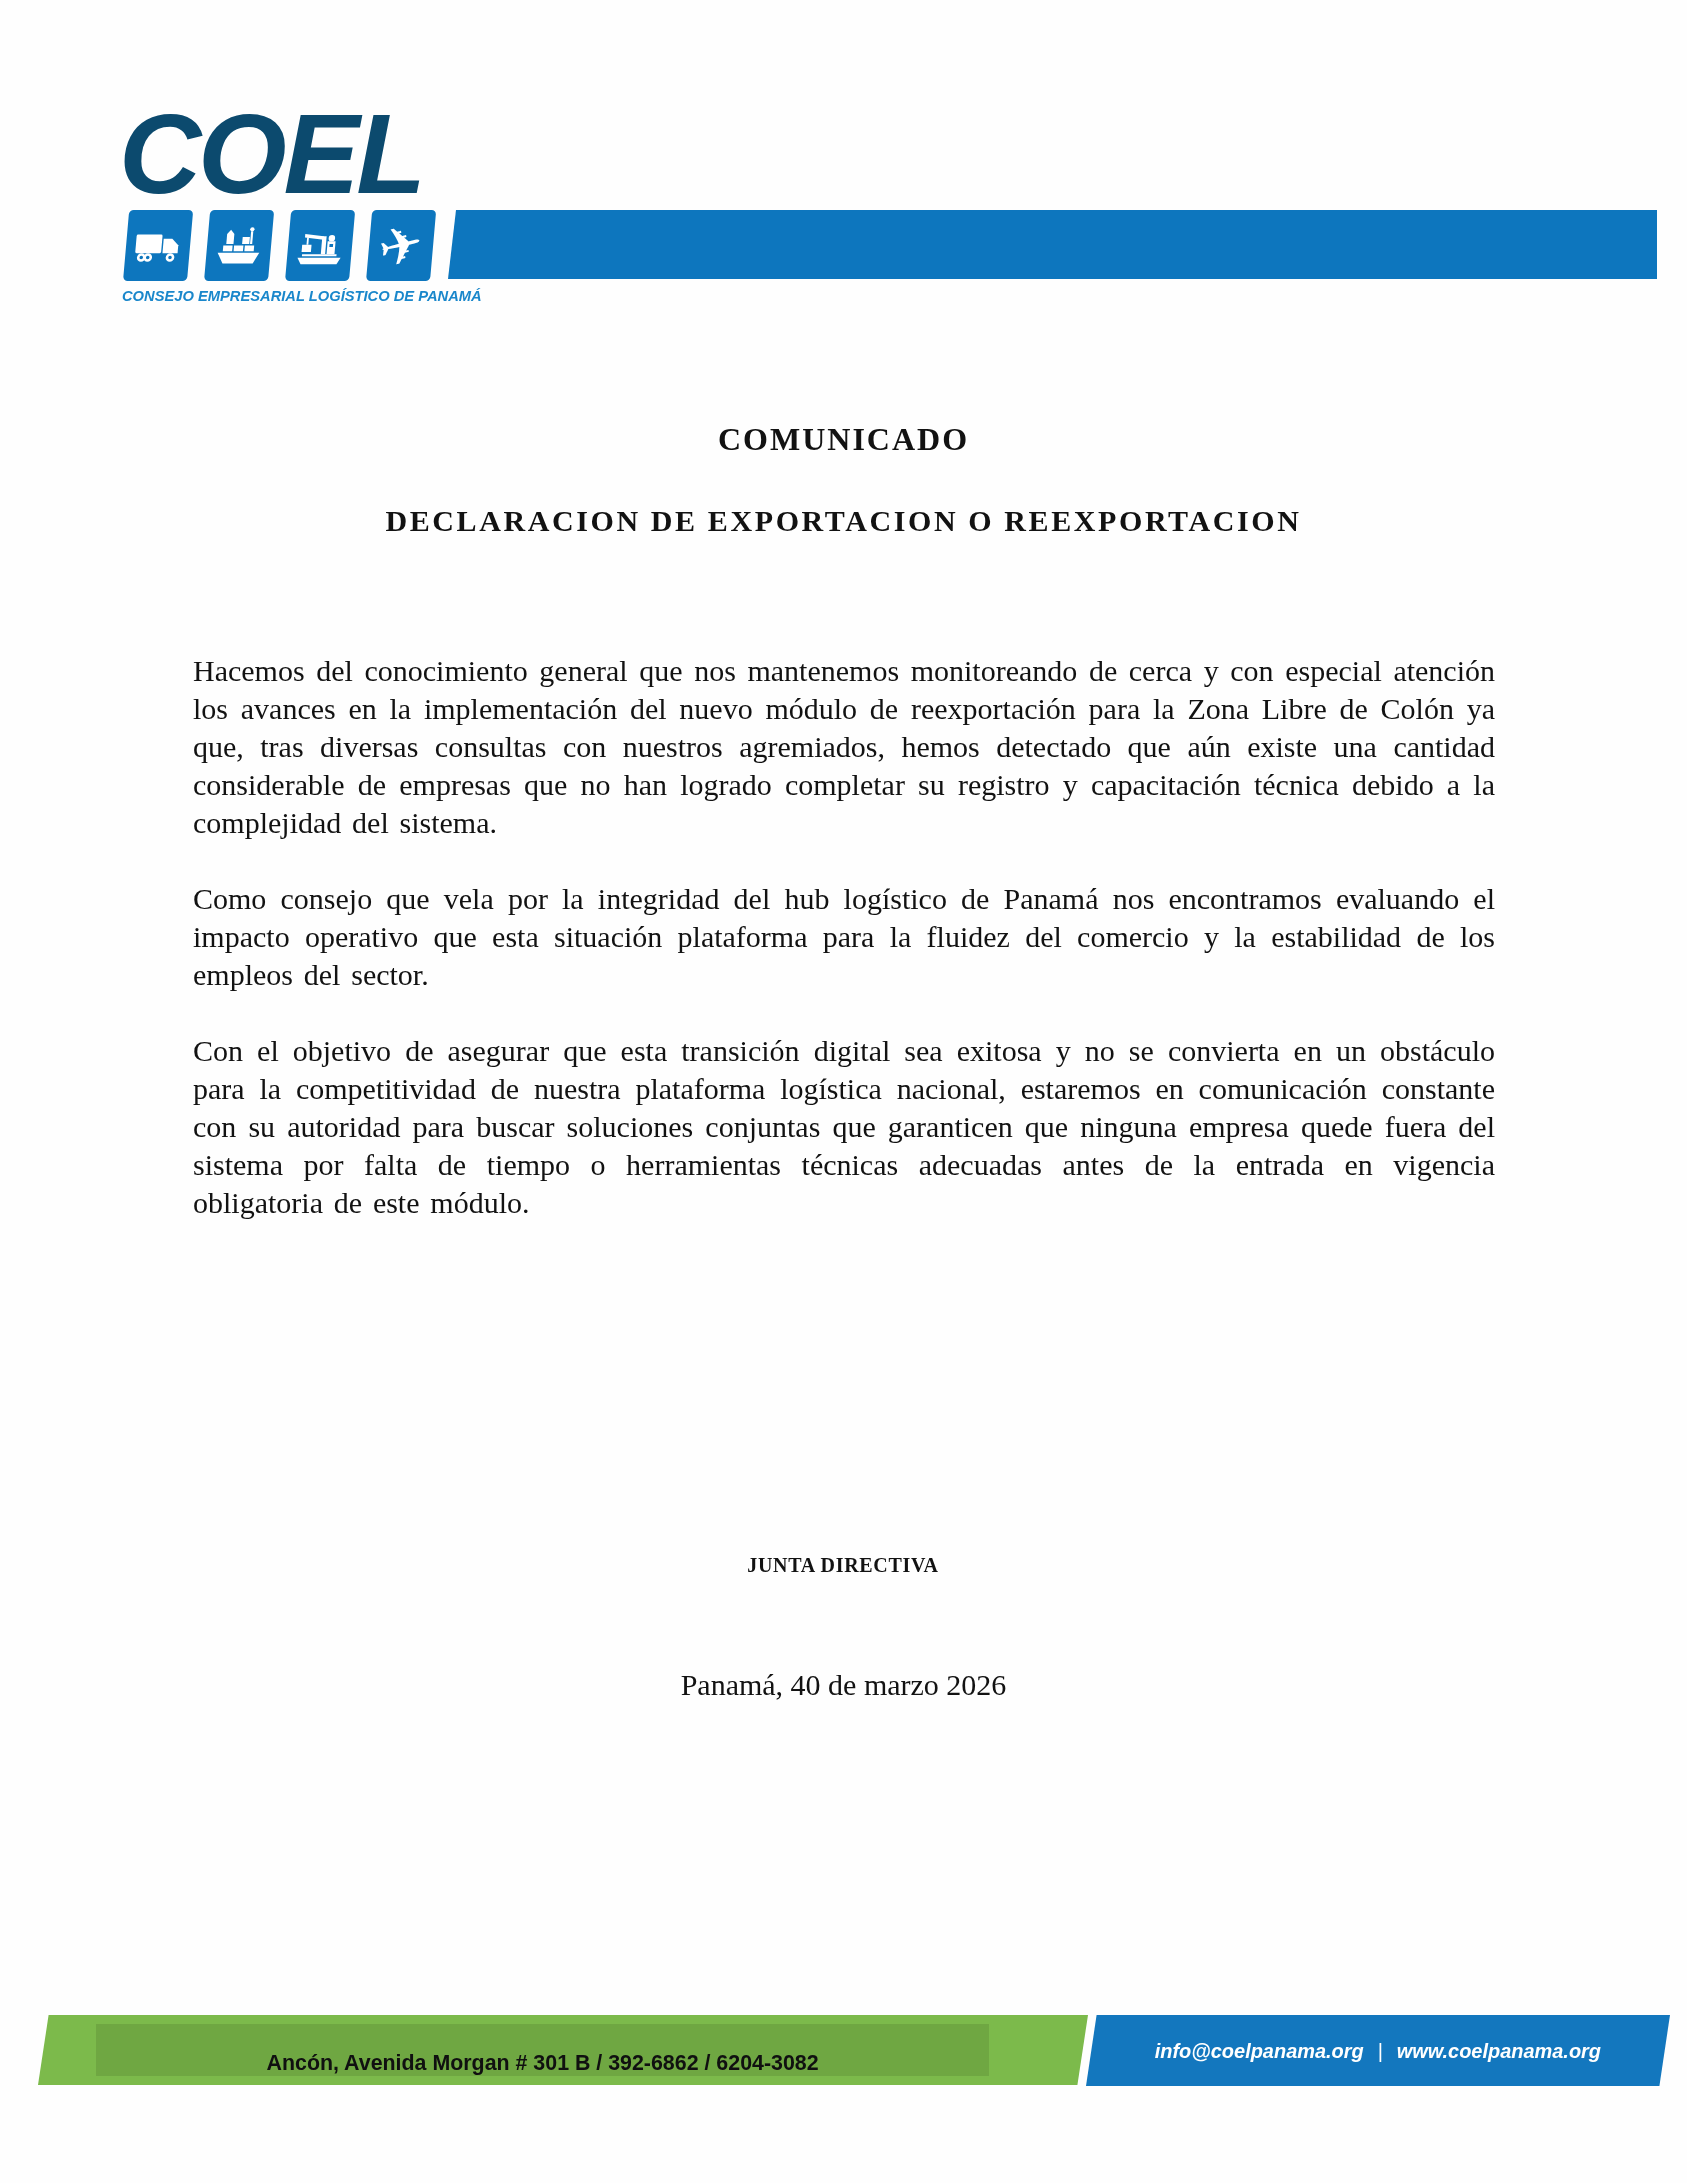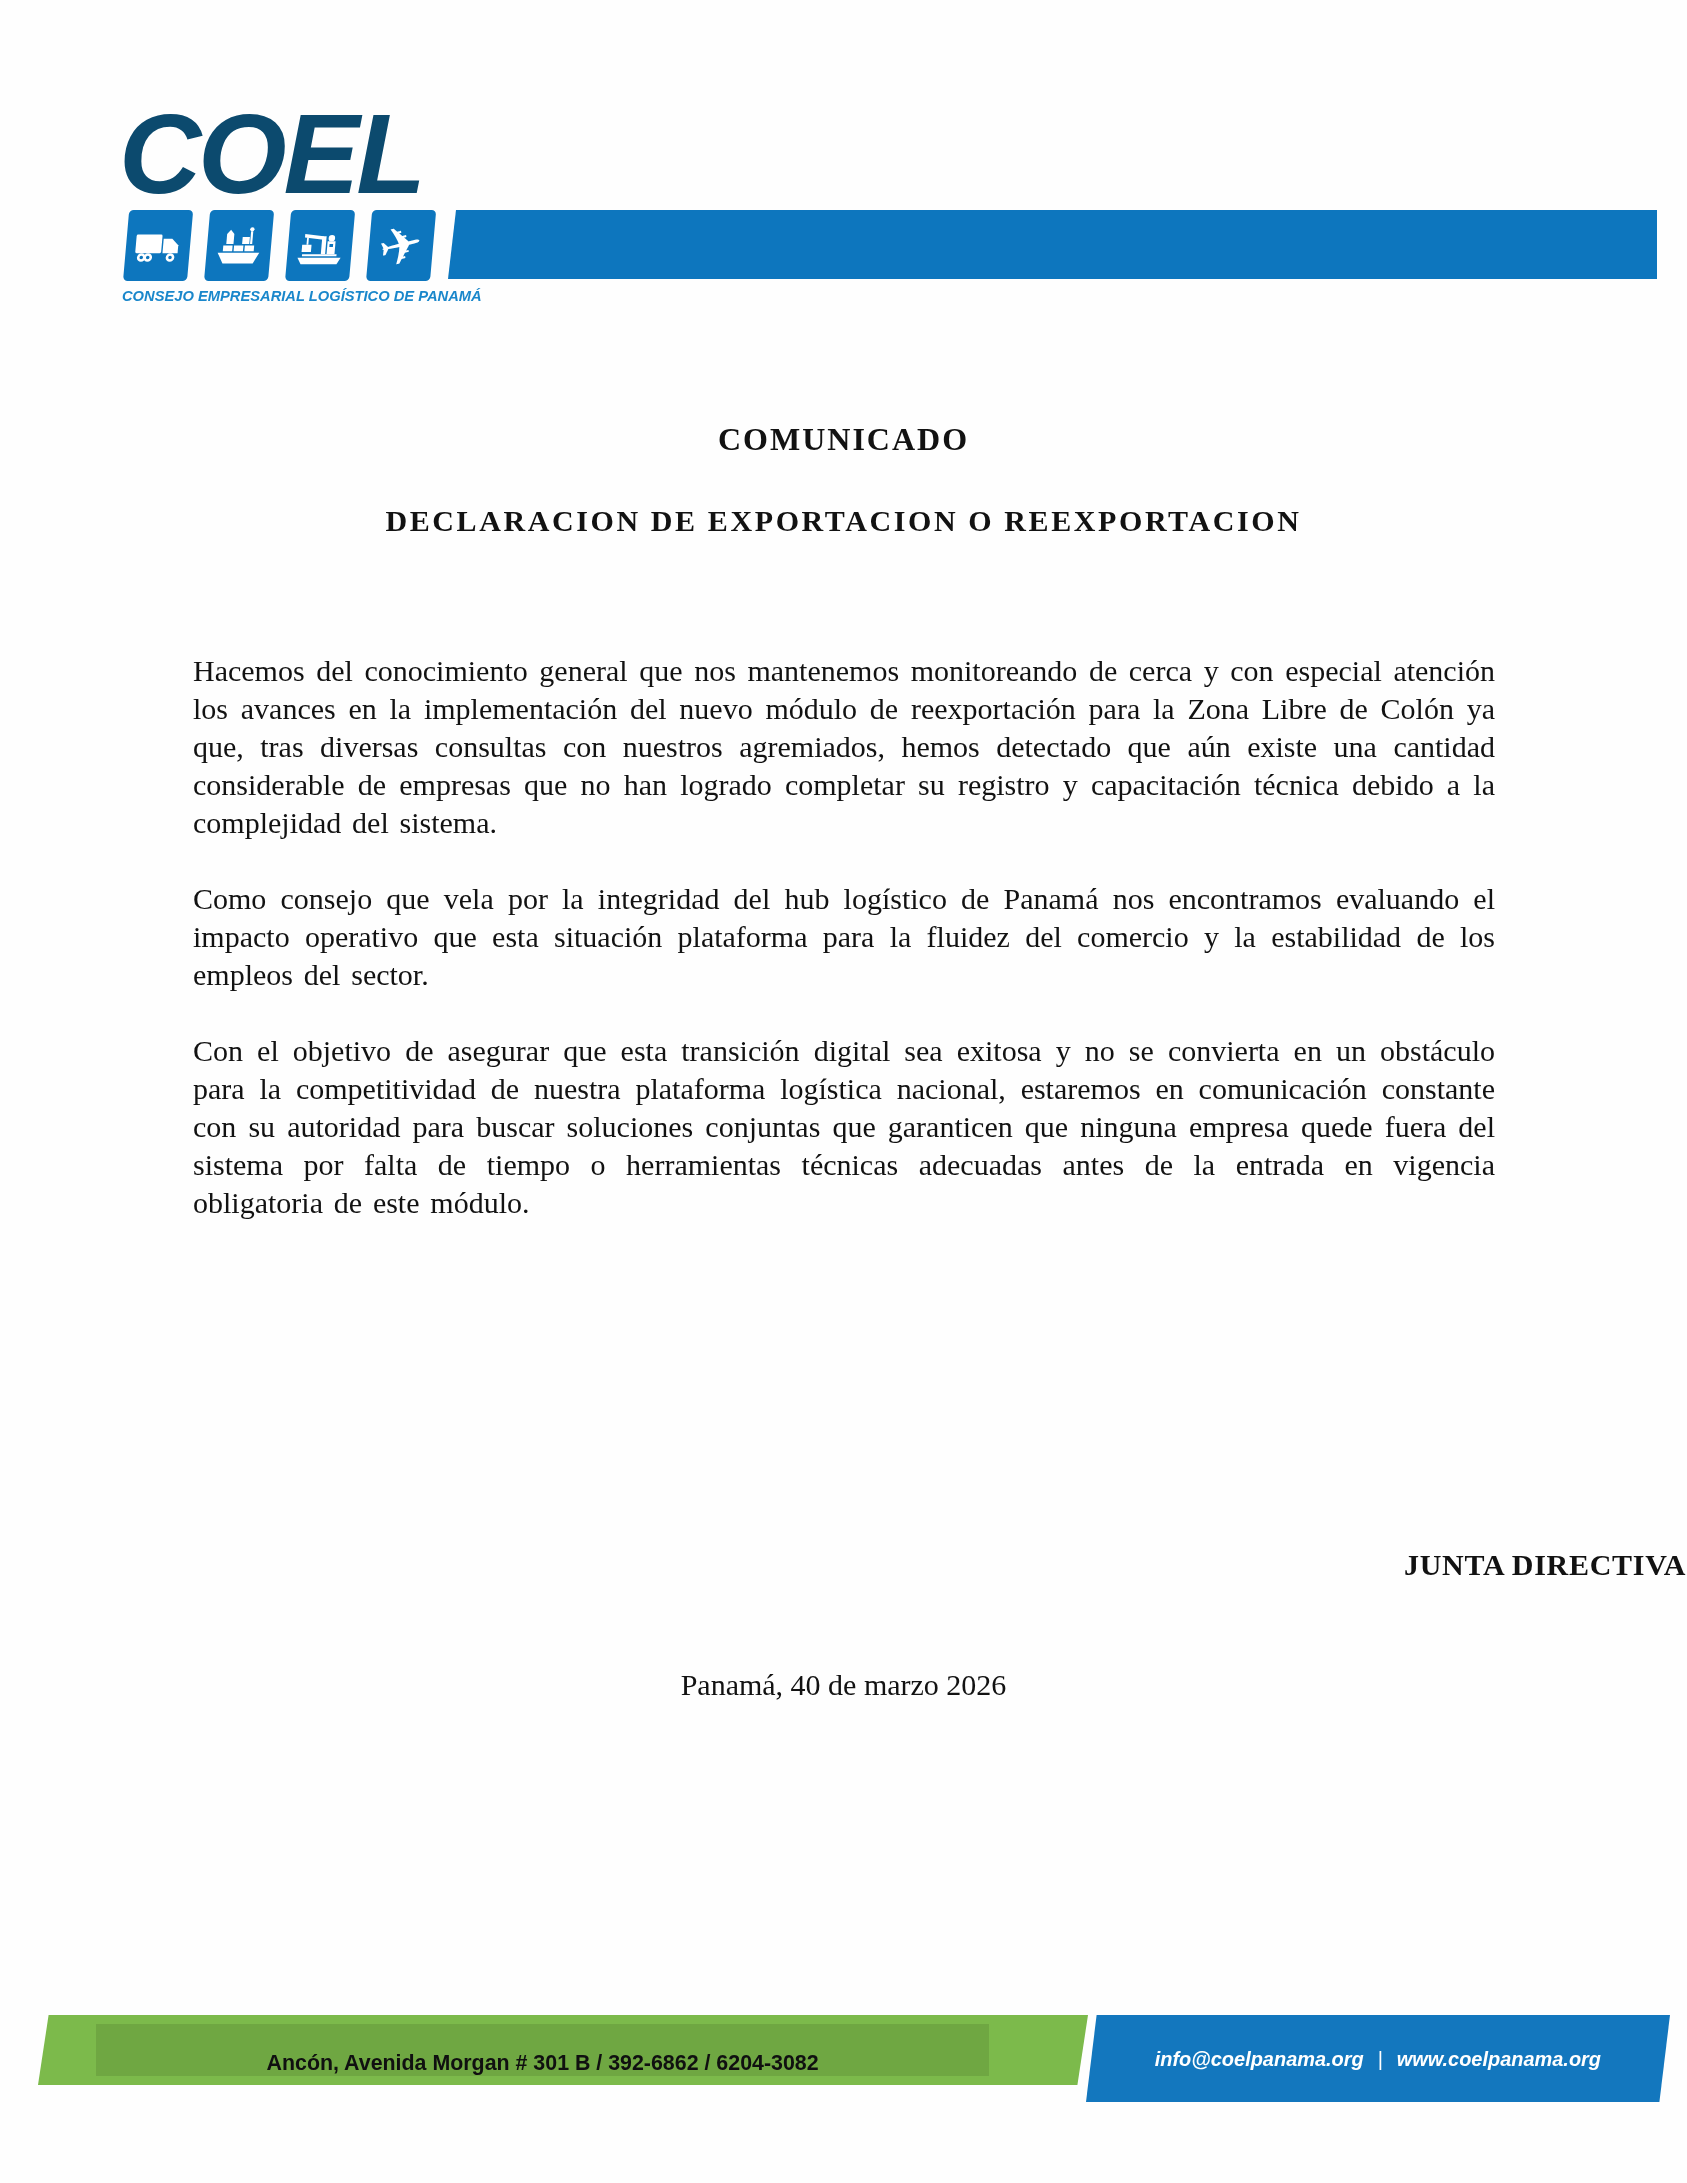--- a/index.html
+++ b/index.html
@@ -57,22 +57,22 @@
   
   .body-text{
     position:absolute;left:193px;top:652px;width:1302px;
     font-size:30px;line-height:38px;text-align:justify;
     word-spacing:3.3px;
   }
   .body-text p{margin:0 0 38px 0;}
 
   
   .signature{
-    position:absolute;left:0;right:1px;top:1545px;text-align:right;
-    font-weight:700;font-size:30px;line-height:40px;letter-spacing:0.7px;
+    position:absolute;left:0;right:1px;top:1545px;text-align:center;
+    font-weight:700;font-size:20px;line-height:40px;letter-spacing:0.7px;
   }
   .dateline{
     position:absolute;left:0;right:0;top:1666px;text-align:center;
     font-size:30px;line-height:38px;
   }
 
   
   .footer-green{
     position:absolute;left:38px;top:2015px;width:1050px;height:70px;
     background:#7CBA4B;
@@ -82,21 +82,21 @@
     position:absolute;top:8.6px;bottom:8.6px;left:58px;right:99px;
     background:#6FA742;
     display:flex;align-items:flex-end;justify-content:center;
   }
   .footer-address{
     font-family:"Liberation Sans", sans-serif;
     font-size:22.5px;font-weight:700;color:#101010;white-space:nowrap;
     transform:scaleX(0.95);
   }
   .footer-blue{
-    position:absolute;left:1086px;top:2015px;width:584px;height:87px;
+    position:absolute;left:1086px;top:2015px;width:584px;height:71px;
     background:#1377BE;
     clip-path:polygon(10.6px 0, 100% 0, calc(100% - 10.6px) 100%, 0 100%);
     display:flex;align-items:center;justify-content:center;
   }
   .footer-contact{
     font-family:"Liberation Sans", sans-serif;
     font-style:italic;font-weight:700;font-size:21px;color:#ffffff;
     white-space:nowrap;display:flex;align-items:center;
     transform:scaleX(0.95);
   }

